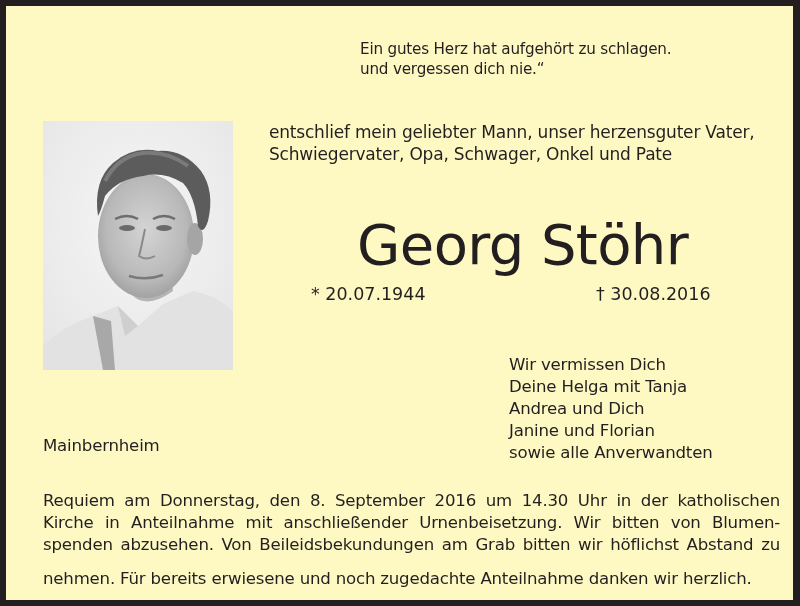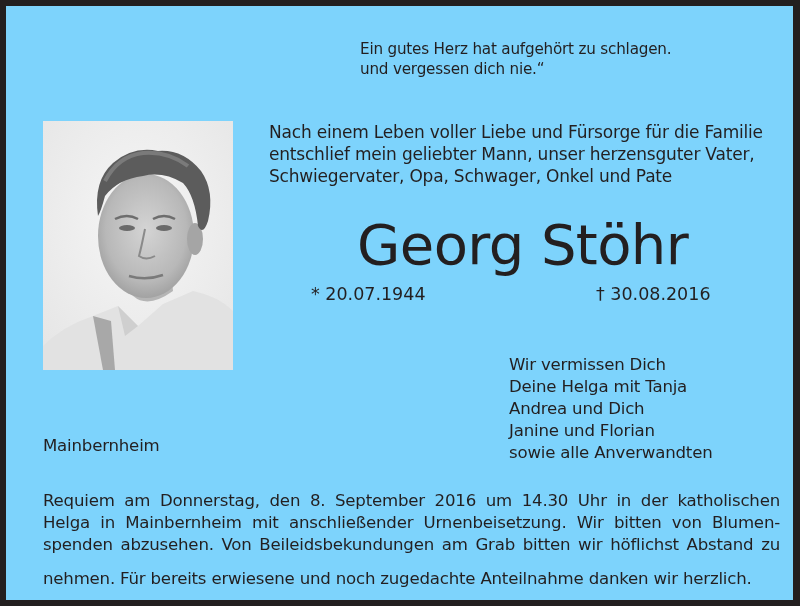--- a/index.html
+++ b/index.html
@@ -14,21 +14,21 @@
       position: relative;
       font-family: "DejaVu Sans", "Liberation Sans", sans-serif;
       color: #231f20;
     }
     .page {
       position: absolute;
       left: 6px;
       top: 6px;
       width: 787px;
       height: 594px;
-      background: #7dd3fc;
+      background: #fef9c3;
     }
     .abs { position: absolute; }
     .motto {
       left: 354px;
       top: 33px;
       font-size: 15.2px;
       line-height: 20px;
       white-space: nowrap;
       letter-spacing: -0.2px;
     }
@@ -149,21 +149,20 @@
       <path d="M72 98 Q84 92 95 98" stroke="#6d6d6d" stroke-width="2.5" fill="none"></path>
       <path d="M110 98 Q121 92 132 98" stroke="#6d6d6d" stroke-width="2.5" fill="none"></path>
 
       <path d="M102 108 Q98 128 96 135 Q103 140 112 135" stroke="#8a8a8a" stroke-width="2" fill="none"></path>
 
       <path d="M86 155 Q103 160 120 154" stroke="#7a7a7a" stroke-width="2.5" fill="none"></path>
     </svg>
   </div>
 
   <div class="abs intro">
-    <span class="line">Nach einem Leben voller Liebe und Fürsorge für die Familie</span>
     <span class="line">entschlief mein geliebter Mann, unser herzensguter Vater,</span>
     <span class="line">Schwiegervater, Opa, Schwager, Onkel und Pate</span>
   </div>
 
   <h1 class="abs name">Georg Stöhr</h1>
 
   <div class="abs birth">* 20.07.1944</div>
   <div class="abs death">† 30.08.2016</div>
 
   <div class="abs family">
@@ -171,18 +170,18 @@
     <span class="line">Deine Helga mit Tanja</span>
     <span class="line">Andrea und Dich</span>
     <span class="line">Janine und Florian</span>
     <span class="line">sowie alle Anverwandten</span>
   </div>
 
   <div class="abs place">Mainbernheim</div>
 
   <div class="abs closing">
     <span class="ln">Requiem am Donnerstag, den 8. September 2016 um 14.30 Uhr in der katholischen</span>
-    <span class="ln">Helga in Mainbernheim mit anschließender Urnenbeisetzung. Wir bitten von Blumen-</span>
+    <span class="ln">Kirche in Anteilnahme mit anschließender Urnenbeisetzung. Wir bitten von Blumen-</span>
     <span class="ln">spenden abzusehen. Von Beileidsbekundungen am Grab bitten wir höflichst Abstand zu</span>
     <span class="ln last">nehmen. Für bereits erwiesene und noch zugedachte Anteilnahme danken wir herzlich.</span>
   </div>
 
 </div>
 
 </body></html>

